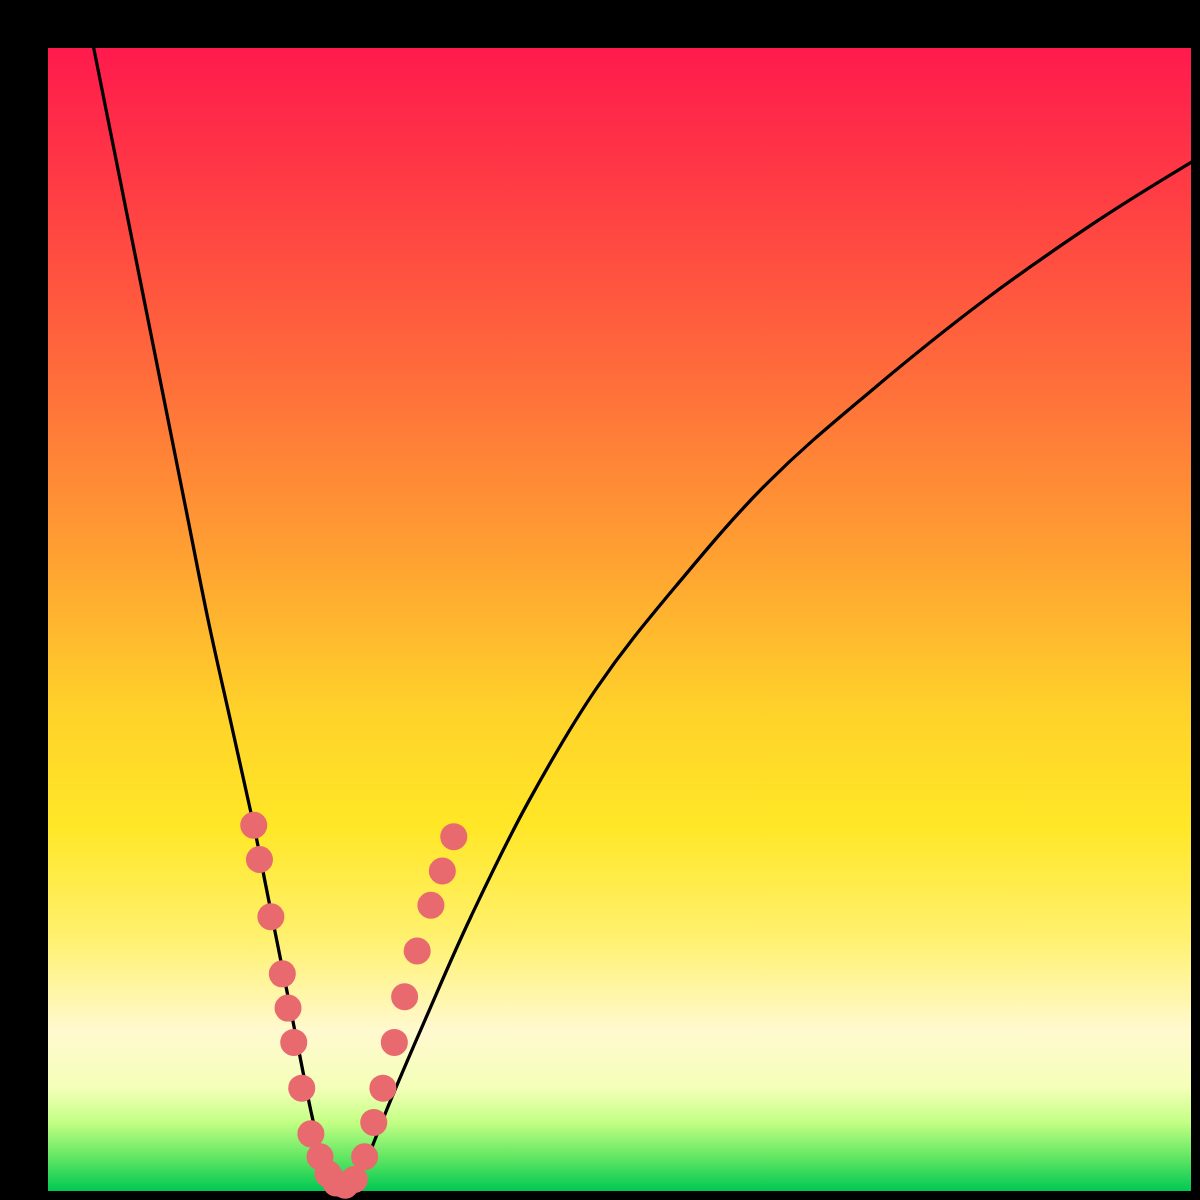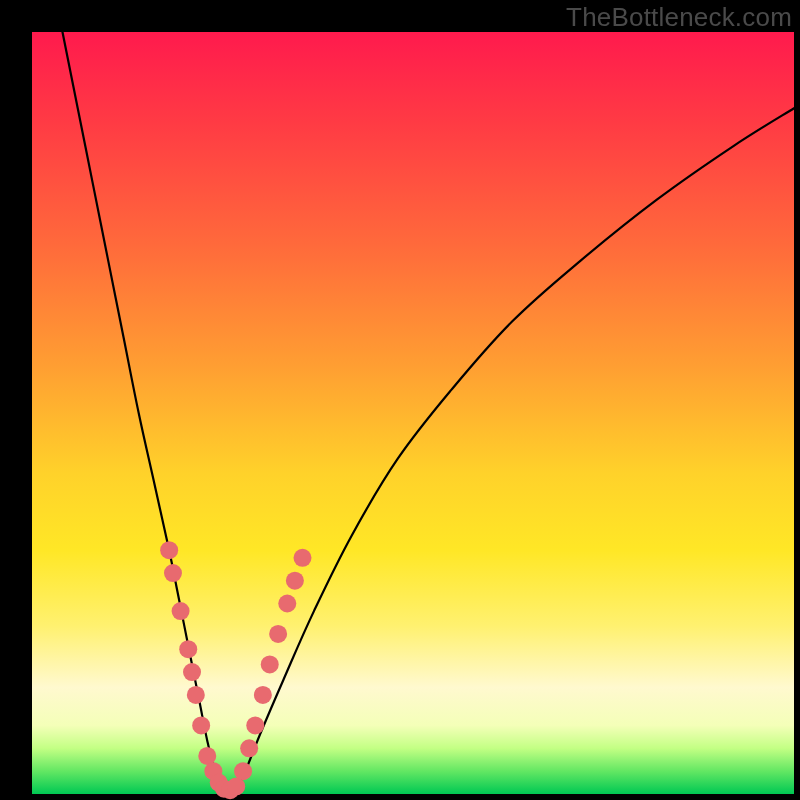--- a/index.html
+++ b/index.html
@@ -51,21 +51,20 @@
     position: absolute;
     left: 0;
     top: 0;
   }
 </style>
 </head>
 <body>
 
 <div class="frame">
   <div class="plot" id="plot" style="left: 32px; top: 32px; width: 762px; height: 762px;"></div>
-  <div class="watermark">TheBottleneck.com</div>
   <svg class="curve" id="svg" width="800" height="800">
       <path d="M 62.480000000000004 32 C 65.2232 45.71599999999999 72.2336 80.76799999999994 77.72 108.19999999999993 C 83.2064 135.63199999999992 87.4736 156.96799999999996 92.96000000000001 184.39999999999998 C 98.44640000000001 211.832 102.7136 233.168 108.2 260.6 C 113.6864 288.03200000000004 117.9536 309.368 123.44 336.8 C 128.9264 364.232 133.1936 386.9396 138.68 413 C 144.1664 439.0604 148.4336 456.8912 153.92000000000002 481.58000000000004 C 159.40640000000002 506.26880000000006 165.0452 530.9576 169.16 550.16 C 173.2748 569.3624 174.0368 574.544 176.78 588.26 C 179.5232 601.976 181.6568 612.644 184.4 626.36 C 187.1432 640.076 189.27679999999998 650.744 192.01999999999998 664.46 C 194.76319999999998 678.176 196.8968 688.8439999999999 199.64000000000001 702.56 C 202.38320000000002 716.276 204.51680000000002 728.3155999999999 207.26000000000002 740.66 C 210.00320000000002 753.0044 212.1368 762.9104 214.88 771.14 C 217.6232 779.3696 219.7568 782.951 222.5 786.38 C 225.2432 789.809 227.3768 790.19 230.12 790.19 C 232.8632 790.19 234.9968 789.809 237.74 786.38 C 240.4832 782.951 241.2452 780.7411999999999 245.36 771.14 C 249.47480000000002 761.5388 253.74200000000002 749.4992 260.6 733.04 C 267.458 716.5808 273.85880000000003 701.6456000000001 283.46000000000004 679.7 C 293.06120000000004 657.7544 301.5956 637.1804 313.94 611.12 C 326.2844 585.0596 336.95239999999995 562.352 352.03999999999996 534.92 C 367.1276 507.48799999999994 379.9292 484.7804 397.76 458.71999999999997 C 415.5908 432.65959999999995 430.526 414.8288 451.1 390.14 C 471.67400000000004 365.4512 488.74279999999993 344.8772 512.06 321.56 C 535.3771999999999 298.2428 554.5796 282.54560000000004 580.64 260.6 C 606.7004 238.6544 629.4079999999999 220.21399999999997 656.8399999999999 199.64 C 684.2719999999999 179.066 708.3512000000001 162.75920000000008 733.0400000000001 146.30000000000007 C 757.7288000000001 129.84080000000006 783.0272 115.05799999999995 794 108.19999999999993" fill="none" stroke="#000000" stroke-width="2.2" stroke-linecap="round"></path>
       <g>
         <circle cx="169.16" cy="550.16" r="9" fill="#e86a6f"></circle>
         <circle cx="172.97" cy="573.02" r="9" fill="#e86a6f"></circle>
         <circle cx="180.59" cy="611.12" r="9" fill="#e86a6f"></circle>
         <circle cx="188.20999999999998" cy="649.22" r="9" fill="#e86a6f"></circle>
         <circle cx="192.01999999999998" cy="672.08" r="9" fill="#e86a6f"></circle>
         <circle cx="195.82999999999998" cy="694.94" r="9" fill="#e86a6f"></circle>
         <circle cx="201.16400000000002" cy="725.42" r="9" fill="#e86a6f"></circle>

